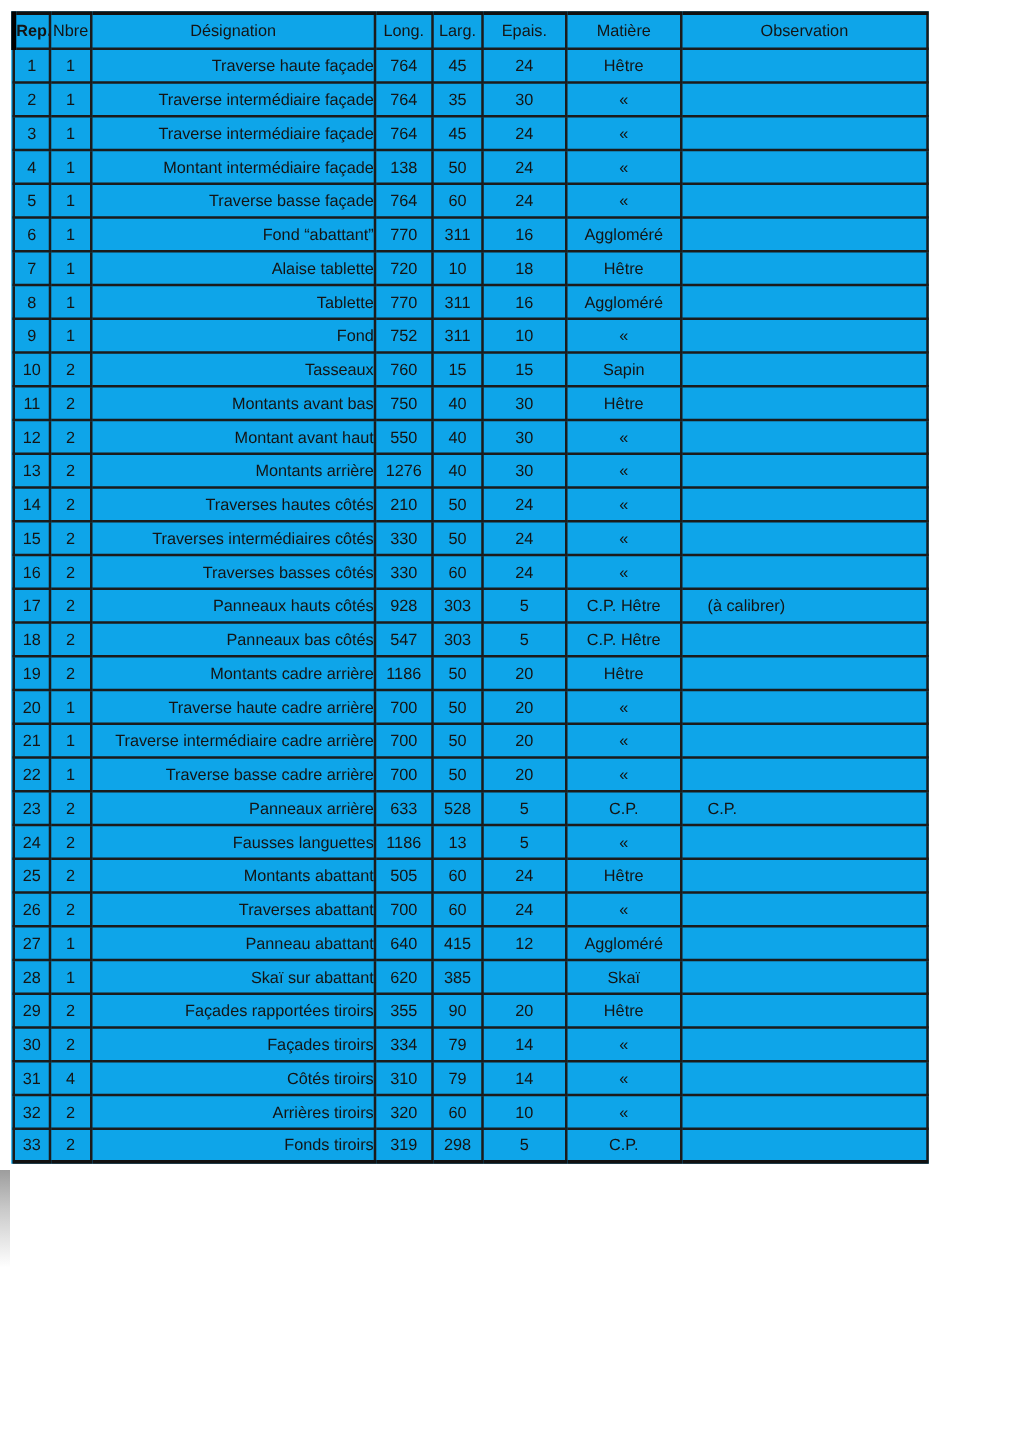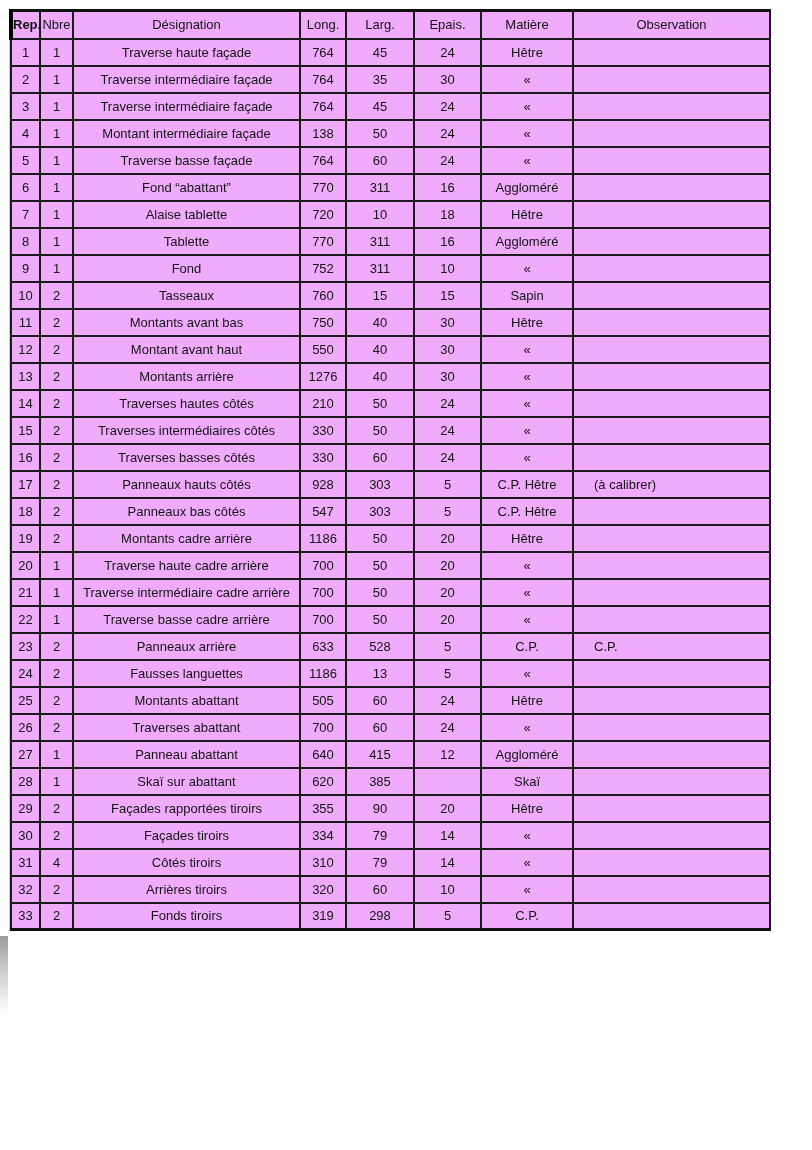--- a/index.html
+++ b/index.html
@@ -16,21 +16,21 @@
     background: #ffffff;
     overflow: hidden;
   }
   table.parts-table {
     position: absolute;
     left: 9px;
     top: 9px;
     border-collapse: collapse;
     table-layout: fixed;
     width: 692px;
-    background: #f0abfc;
+    background: #0ea5e9;
   }
   th, td {
     border: 2px solid #1b1b1b;
     font-size: 13px;
     color: #141414;
     padding: 0;
     vertical-align: middle;
     overflow: hidden;
     white-space: nowrap;
   }
@@ -39,27 +39,27 @@
     font-weight: normal;
     text-align: center;
     border-top: 3px solid #111;
   }
   thead th.col-rep {
     font-weight: bold;
     border-left: 4px solid #000;
   }
   tbody td { height: 27px; text-align: center; }
   tbody tr:last-child td { border-bottom: 3px solid #111; }
-  td.cell-left { text-align: center; }
+  td.cell-left { text-align: right; }
   td.cell-obs  { text-align: left; padding-left: 20px; }
   .col-rep  { width: 29px; }
   .col-nbre { width: 33px; }
   .col-designation { width: 227px; }
   .col-long { width: 46px; }
-  .col-larg { width: 68px; }
+  .col-larg { width: 40px; }
   .col-epais { width: 67px; }
   .col-matiere { width: 92px; border-radius: 13px; }
   .col-observation { width: 197px; }
   .edge-shadow {
     position: absolute;
     left: 0;
     top: 936px;
     width: 8px;
     height: 78px;
     background: linear-gradient(to bottom, #9d9d9d 0%, #c9c9c9 40%, rgba(201,201,201,0) 100%);

